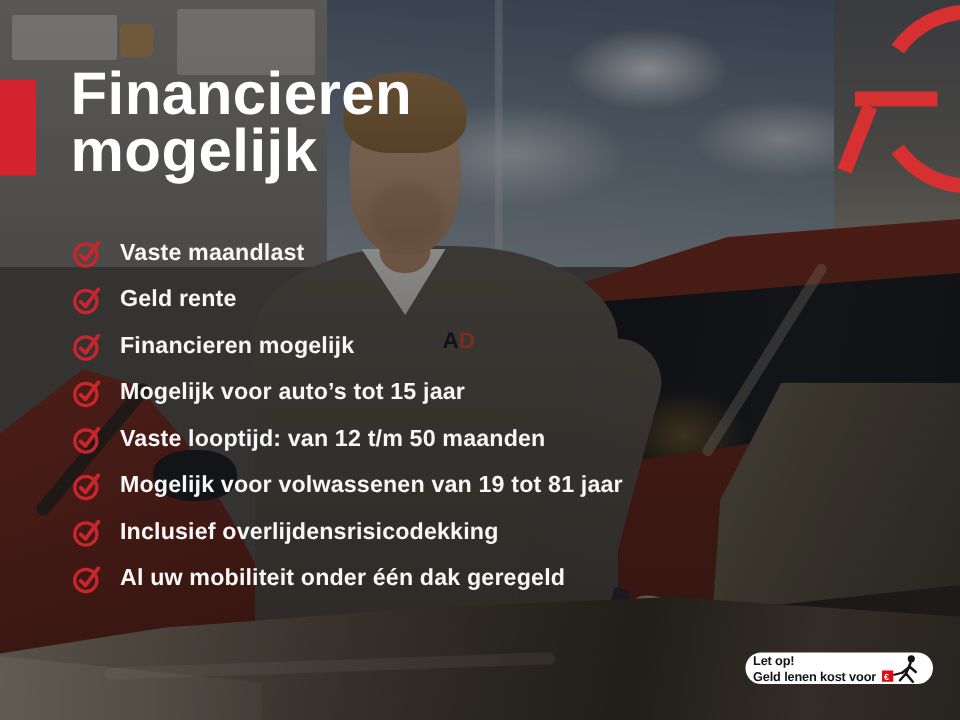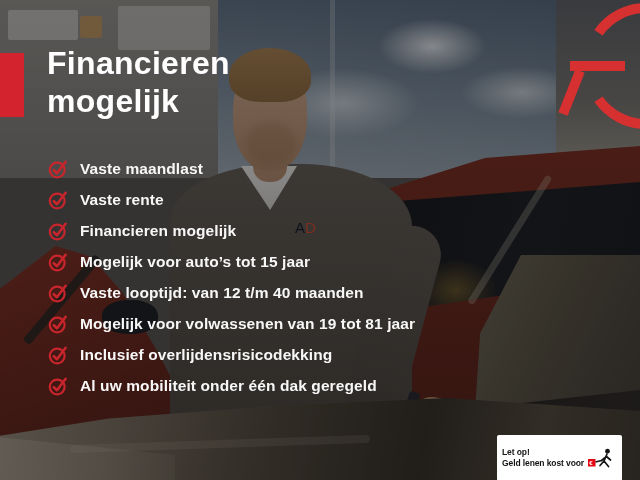--- a/index.html
+++ b/index.html
@@ -43,52 +43,52 @@
   .man-hand{left:420px;top:398px;width:36px;height:20px;background:#b68c6c;border-radius:50%;transform:rotate(18deg);}
   .watch{left:408px;top:392px;width:11px;height:13px;background:#23242b;border-radius:3px;transform:rotate(18deg);}
   .collar{left:241px;top:166px;width:56px;height:44px;background:linear-gradient(180deg,#f0efec,#d8d6d1);
     clip-path:polygon(0 0,100% 0,52% 100%);}
   .neck{left:253px;top:150px;width:34px;height:32px;background:#b98e6d;border-radius:0 0 46% 46%;}
   .head{left:233px;top:58px;width:74px;height:112px;border-radius:46% 46% 44% 44%;
     background:linear-gradient(180deg,#cfa584 26%,#c59b7b 58%,#b28867);}
   .beard{left:246px;top:122px;width:50px;height:42px;background:rgba(150,110,70,.3);border-radius:50%;filter:blur(3px);}
   .hair{left:229px;top:48px;width:82px;height:54px;border-radius:52% 52% 40% 40%;
     background:linear-gradient(180deg,#ad8350,#906b3d);}
-  .ad-logo{left:295px;top:220px;font-size:15px;font-weight:normal;letter-spacing:0;line-height:15px;}
+  .ad-logo{left:295px;top:220px;font-size:15px;font-weight:bold;letter-spacing:0;line-height:15px;}
   .ad-logo .a{position:static;color:#0e1626;}
   .ad-logo .d{position:static;color:#d6492c;}
   .windshield{left:470px;top:255px;width:170px;height:230px;
     background:linear-gradient(115deg,#6e6757,#57513f 40%,#49433a 70%,#3e382f);
     clip-path:polygon(30% 0,100% 0,100% 100%,0 100%,6% 34%);}
   .pillar-streak{left:470px;top:300px;width:150px;height:7px;background:rgba(210,205,185,.3);
     border-radius:4px;transform:rotate(-58deg);transform-origin:left center;}
   .cowl{left:408px;top:390px;width:232px;height:46px;background:linear-gradient(90deg,#201d19,#2b2722);
     clip-path:polygon(0 55%,100% 0,100% 100%,0 100%);}
   .hood{left:0;top:398px;width:640px;height:82px;
     background:linear-gradient(100deg,#948a7a 0%,#7d7263 16%,#5b5243 34%,#413a2e 52%,#322c22 66%,#514839 84%,#3e372c 100%);
     clip-path:polygon(0 46%,17% 25%,44% 9%,70% 0,100% 16%,100% 100%,0 100%);}
   .hood-low-left{left:0;top:428px;width:175px;height:52px;
     background:linear-gradient(95deg,#a79d8b,#8a8070 60%,#6f6656);
     clip-path:polygon(0 18%,100% 52%,100% 100%,0 100%);}
   .hood-streak{left:70px;top:440px;width:300px;height:8px;background:rgba(225,215,195,.14);
     border-radius:6px;transform:rotate(-2deg);}
   .overlay{left:0;top:0;right:0;bottom:0;background:rgba(13,13,16,.45);}
   
   .red-bar{left:0;top:53px;width:24px;height:64px;background:var(--accent-red,#d2232e);z-index:10;}
-  .title{left:47px;top:44px;z-index:10;color:#fff;font-size:32px;font-weight:bold;
+  .title{left:47px;top:44px;z-index:10;color:#fff;font-size:40px;font-weight:bold;
     line-height:38px;letter-spacing:.3px;}
   .title div{position:static;}
   .checklist{left:47px;top:159px;z-index:10;margin:0;padding:0;list-style:none;}
   .checklist li{position:static;display:flex;align-items:center;height:20px;margin-bottom:11px;}
   .ck{position:static;width:22px;height:22px;margin-right:11px;flex:0 0 22px;color:var(--check-red,#c9252d);}
   .ck svg{position:static;display:block;}
   .lbl{position:static;color:#f7f7f7;font-size:15.5px;font-weight:bold;letter-spacing:.1px;white-space:nowrap;text-align:center;}
   .brand-logo{left:556px;top:2px;width:84px;height:136px;z-index:10;color:var(--logo-red,#d63031);}
   .brand-logo svg{position:static;display:block;}
-  .badge{left:497px;top:435px;width:125px;height:46px;z-index:10;background:#fff;border-radius:2px;
+  .badge{left:497px;top:435px;width:125px;height:21px;z-index:10;background:#fff;border-radius:12px;
     display:flex;align-items:center;padding:2px 5px;gap:3px;}
   .badge-text{position:static;font-size:8.5px;line-height:11px;font-weight:bold;color:#141414;
     letter-spacing:-0.1px;white-space:nowrap;}
   .badge-text div{position:static;}
   .badge-icon{position:static;width:26px;height:20px;flex:0 0 26px;}
   .badge-icon svg{position:static;display:block;}
 </style>
 </head>
 <body>
 
@@ -141,21 +141,21 @@
       </span>
       <span class="lbl">Vaste maandlast</span>
     </li>
     <li>
       <span class="ck">
         <svg width="22" height="22" viewBox="0 0 22 22">
             <circle cx="10.2" cy="12" r="7.4" fill="none" stroke="currentColor" stroke-width="2.2"></circle>
             <path d="M6.8 12.2 L10 15.2 L18.6 3.8" fill="none" stroke="currentColor" stroke-width="2.6" stroke-linecap="round" stroke-linejoin="round"></path>
           </svg>
       </span>
-      <span class="lbl">Vaste rente</span>
+      <span class="lbl">Geld rente</span>
     </li>
     <li>
       <span class="ck">
         <svg width="22" height="22" viewBox="0 0 22 22">
             <circle cx="10.2" cy="12" r="7.4" fill="none" stroke="currentColor" stroke-width="2.2"></circle>
             <path d="M6.8 12.2 L10 15.2 L18.6 3.8" fill="none" stroke="currentColor" stroke-width="2.6" stroke-linecap="round" stroke-linejoin="round"></path>
           </svg>
       </span>
       <span class="lbl">Financieren mogelijk</span>
     </li>
@@ -168,21 +168,21 @@
       </span>
       <span class="lbl">Mogelijk voor auto’s tot 15 jaar</span>
     </li>
     <li>
       <span class="ck">
         <svg width="22" height="22" viewBox="0 0 22 22">
             <circle cx="10.2" cy="12" r="7.4" fill="none" stroke="currentColor" stroke-width="2.2"></circle>
             <path d="M6.8 12.2 L10 15.2 L18.6 3.8" fill="none" stroke="currentColor" stroke-width="2.6" stroke-linecap="round" stroke-linejoin="round"></path>
           </svg>
       </span>
-      <span class="lbl">Vaste looptijd: van 12 t/m 40 maanden</span>
+      <span class="lbl">Vaste looptijd: van 12 t/m 50 maanden</span>
     </li>
     <li>
       <span class="ck">
         <svg width="22" height="22" viewBox="0 0 22 22">
             <circle cx="10.2" cy="12" r="7.4" fill="none" stroke="currentColor" stroke-width="2.2"></circle>
             <path d="M6.8 12.2 L10 15.2 L18.6 3.8" fill="none" stroke="currentColor" stroke-width="2.6" stroke-linecap="round" stroke-linejoin="round"></path>
           </svg>
       </span>
       <span class="lbl">Mogelijk voor volwassenen van 19 tot 81 jaar</span>
     </li>

